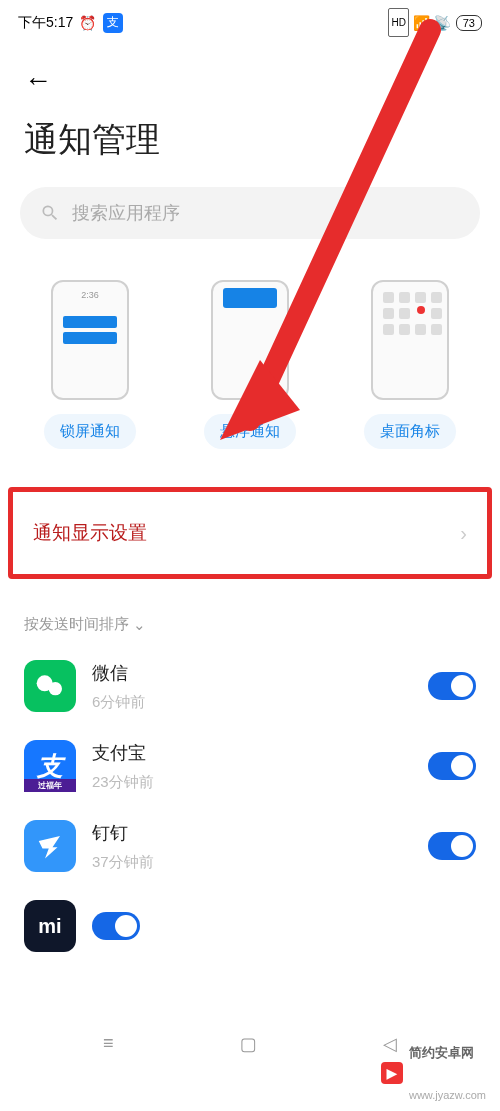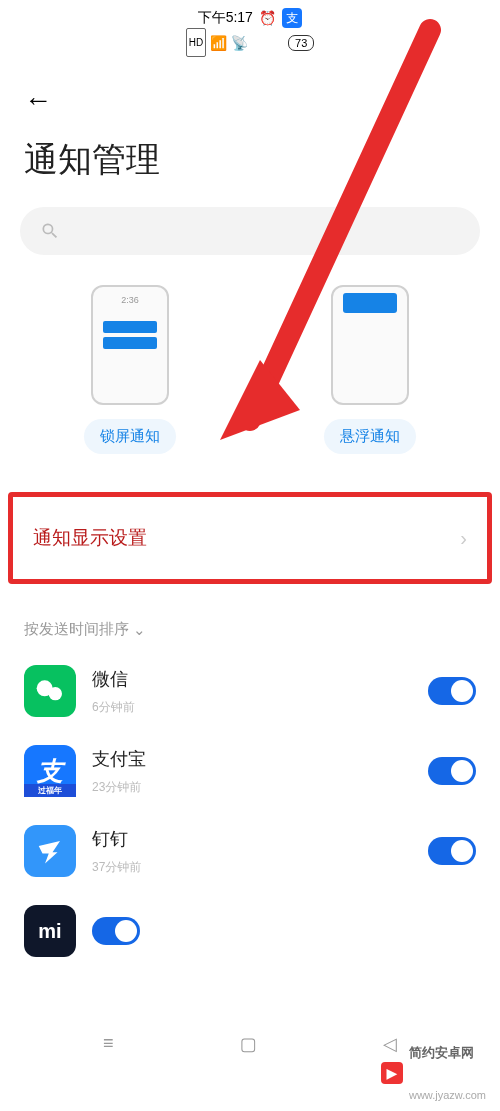--- a/index.html
+++ b/index.html
@@ -11,41 +11,39 @@
       position: relative;
       overflow: hidden;
     }
     .status-bar {
       display: flex;
       justify-content: space-between;
       align-items: center;
       padding: 8px 18px 4px;
       font-size: 14px;
       font-weight: 500;
-      flex-direction: column;
     }
     .status-left { display: flex; align-items: center; gap: 6px; }
     .status-right { display: flex; align-items: center; gap: 4px; }
     .alipay-mini {
       width: 20px; height: 20px;
       background: #1677ff;
       border-radius: 4px;
       display: inline-flex;
       align-items: center;
       justify-content: center;
       color: #fff;
       font-size: 12px;
     }
     .battery-box {
       border: 1.5px solid #333;
       border-radius: 7px;
       padding: 1px 6px;
       font-size: 11px;
       position: relative;
-      margin-left: 35px;
     }
     .back-btn {
       padding: 20px 24px 8px;
       font-size: 28px;
     }
     .page-title {
       font-size: 34px;
       font-weight: 400;
       padding: 16px 24px 24px;
       color: #222;
@@ -65,20 +63,21 @@
     .type-row {
       display: flex;
       justify-content: space-around;
       padding: 30px 10px 10px;
     }
     .type-item {
       display: flex;
       flex-direction: column;
       align-items: center;
       gap: 14px;
+      margin-top: 11px;
     }
     .phone-mock {
       width: 78px; height: 120px;
       border: 2px solid #d0d0d0;
       border-radius: 12px;
       background: #fafafa;
       position: relative;
       overflow: hidden;
     }
     .phone-mock.lock::before {
@@ -135,21 +134,21 @@
       display: flex;
       align-items: center;
       justify-content: center;
       color: #fff;
       font-size: 26px;
       font-weight: bold;
       position: relative;
     }
     .app-info { flex: 1; }
     .app-name { font-size: 18px; color: #222; font-weight: 500; }
-    .app-sub { font-size: 12px; color: #bbb; margin-top: 8px; }
+    .app-sub { font-size: 15px; color: #bbb; margin-top: 8px; }
     .toggle {
       width: 48px; height: 28px;
       background: #1567e6;
       border-radius: 14px;
       position: relative;
     }
     .toggle::after {
       content: "";
       position: absolute;
       right: 3px; top: 3px;
@@ -186,21 +185,21 @@
       justify-content: center;
       font-size: 14px;
     }
     .arrow-overlay {
       position: absolute;
       pointer-events: none;
       left:0; top:0;
     }
     .alipay-banner {
       position:absolute; bottom:0; left:0; right:0;
-      background:#1d4ed8; color:#fff; font-size:8px;
+      background:#4c1d95; color:#fff; font-size:8px;
       text-align:center; padding:1px 0;
     }
   </style>
 </head>
 <body>
 
 <div class="status-bar">
   <div class="status-left">
     <span>下午5:17</span>
     <span>⏰</span>
@@ -215,35 +214,53 @@
 </div>
 
 <div class="back-btn">←</div>
 
 <h1 class="page-title">通知管理</h1>
 
 <div class="search-box">
   <svg class="search-icon" viewBox="0 0 24 24">
       <path d="M15.5 14h-.79l-.28-.27a6.5 6.5 0 1 0-.7.7l.27.28v.79l5 5L20.49 19l-5-5zm-6 0A4.5 4.5 0 1 1 14 9.5 4.5 4.5 0 0 1 9.5 14z"></path>
     </svg>
+  <span>搜索应用程序</span>
 </div>
 
 <div class="type-row">
   <div class="type-item">
     <div class="phone-mock lock">
         <div class="bar1"></div>
         <div class="bar2"></div>
       </div>
     <div class="type-label">锁屏通知</div>
   </div>
   <div class="type-item">
     <div class="phone-mock float">
         <div class="bar1"></div>
       </div>
     <div class="type-label">悬浮通知</div>
+  </div>
+  <div class="type-item">
+    <div class="phone-mock grid">
+      <div class="gdot" style="top:10px;left:10px"></div>
+        <div class="gdot" style="top:10px;left:26px"></div>
+        <div class="gdot" style="top:10px;left:42px"></div>
+        <div class="gdot" style="top:10px;left:58px"></div>
+      <div class="gdot" style="top:26px;left:10px"></div>
+        <div class="gdot" style="top:26px;left:26px"></div>
+        <div class="gdot red" style="top:24px;left:44px;width:8px;height:8px;"></div>
+        <div class="gdot" style="top:26px;left:58px"></div>
+      <div class="gdot" style="top:42px;left:10px"></div>
+        <div class="gdot" style="top:42px;left:26px"></div>
+        <div class="gdot" style="top:42px;left:42px"></div>
+        <div class="gdot" style="top:42px;left:58px"></div>
+    </div>
+    <div class="type-label">桌面角标</div>
   </div>
 </div>
 
 <div class="highlight-box">
   <span class="highlight-label">通知显示设置</span>
   <span class="chevron">›</span>
 </div>
 
 <div class="sort-header">
   <span>按发送时间排序</span>

